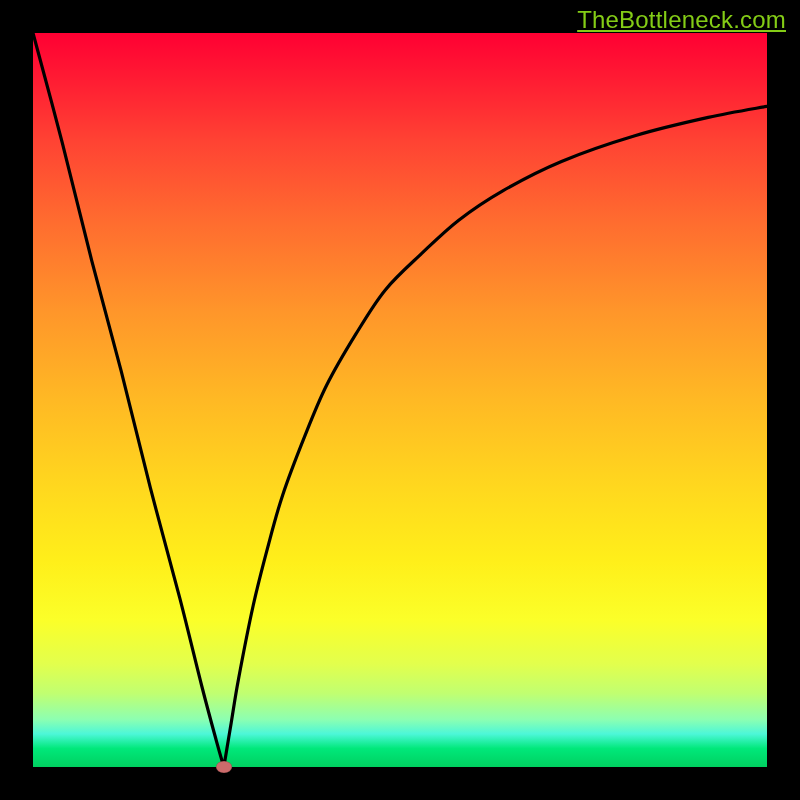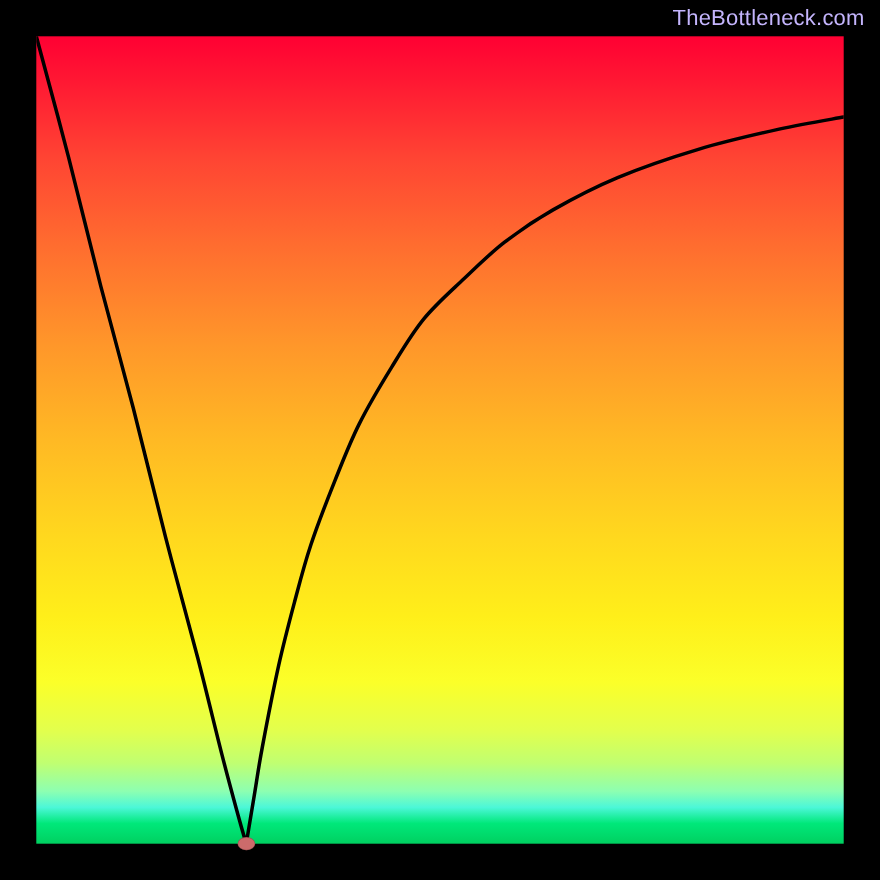--- a/index.html
+++ b/index.html
@@ -40,25 +40,26 @@
       #8dffb1 93.5%,
       #4cf7d8 95.5%,
       #00e87a 97.5%,
       #00d060 100%
     );
   }
   .watermark {
     position: absolute;
     top: 6px;
     right: 14px;
-    color: #c4b5fd;
-    font-size: 20px;
+    color: #84cc16;
+    font-size: 24px;
     letter-spacing: 0.2px;
     font-weight: 400;
     z-index: 5;
+    text-decoration: underline;
   }
   svg.curve {
     position: absolute;
     left: 0;
     top: 0;
     width: 734px;
     height: 734px;
   }
   .marker {
     position: absolute;

